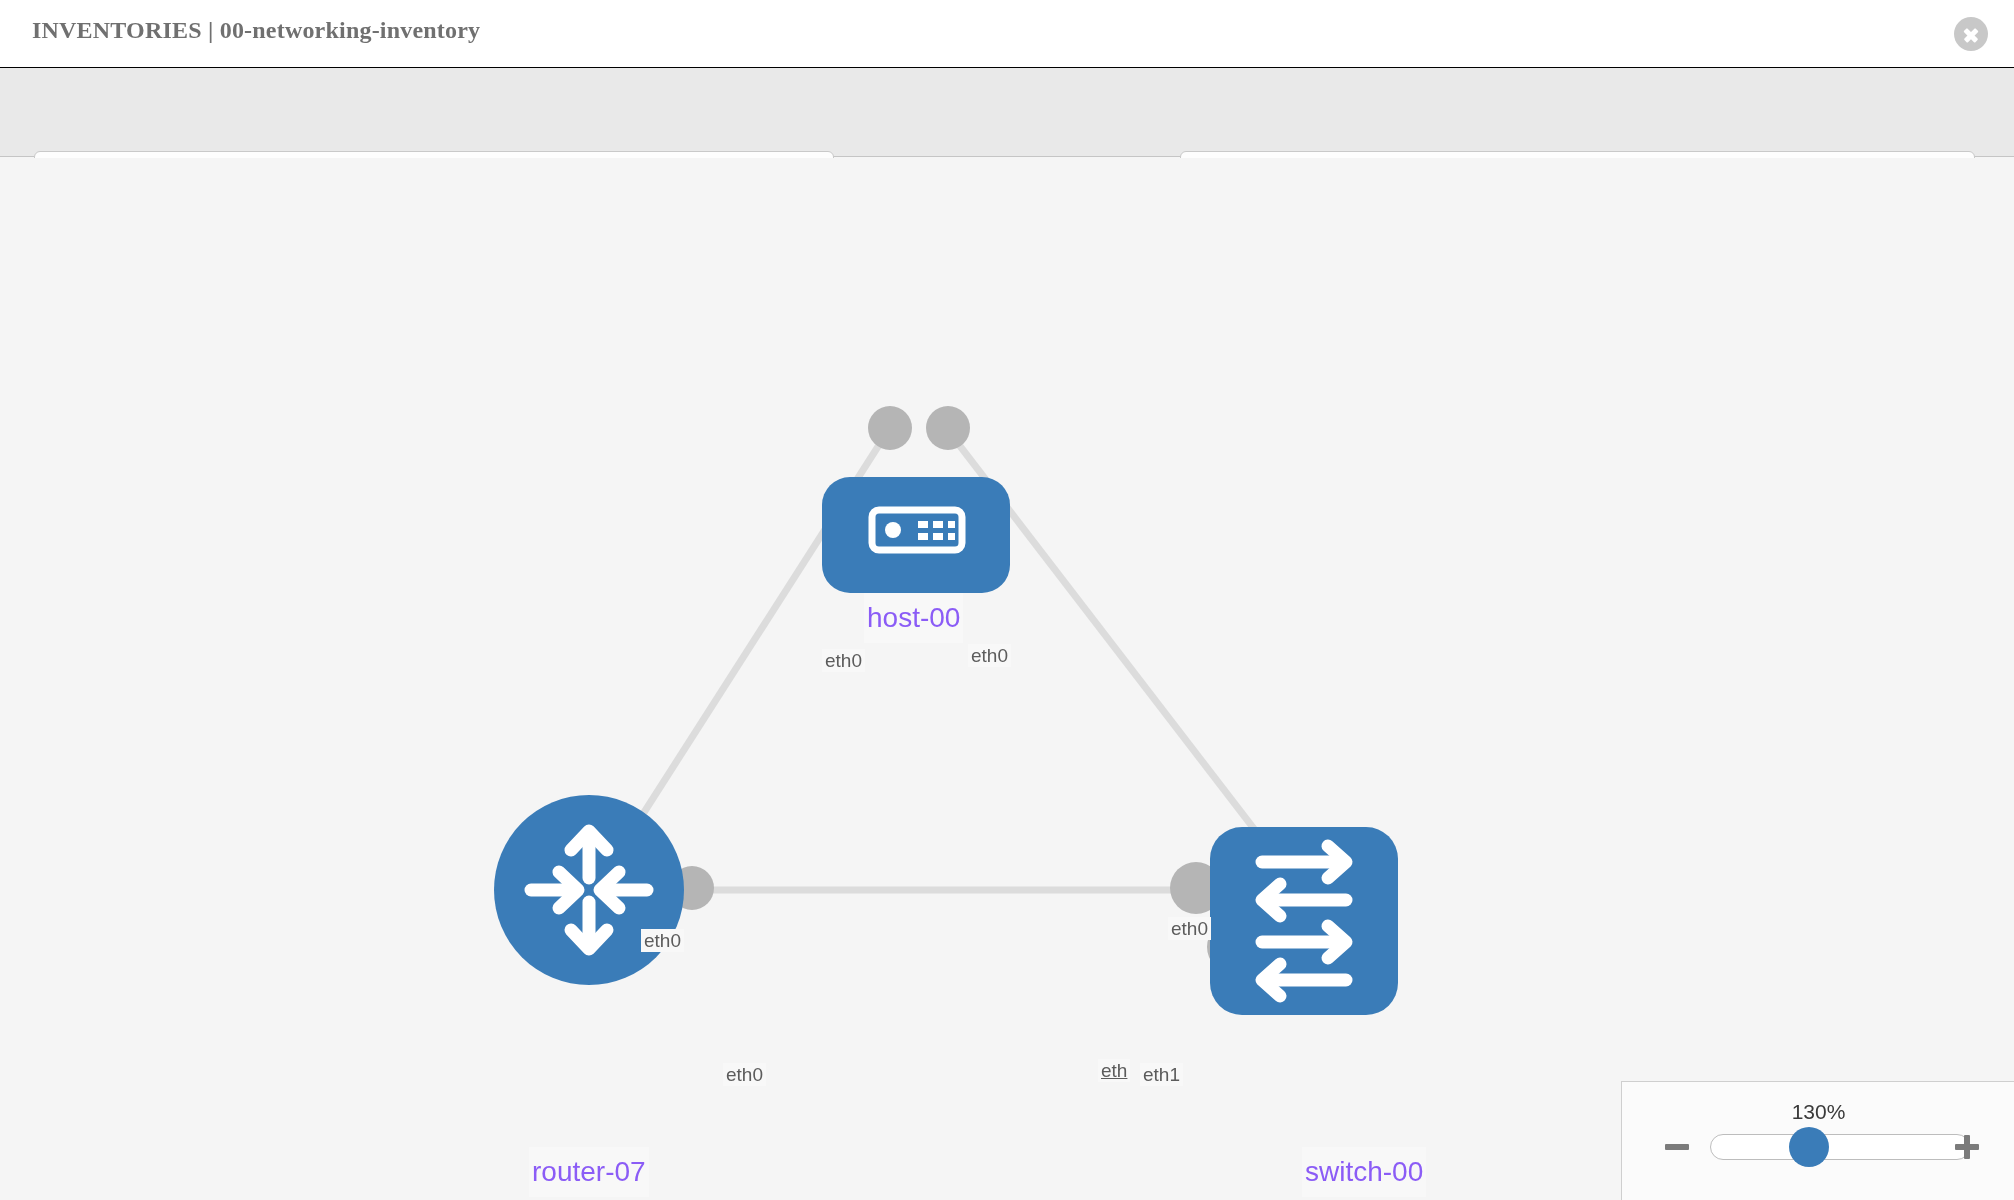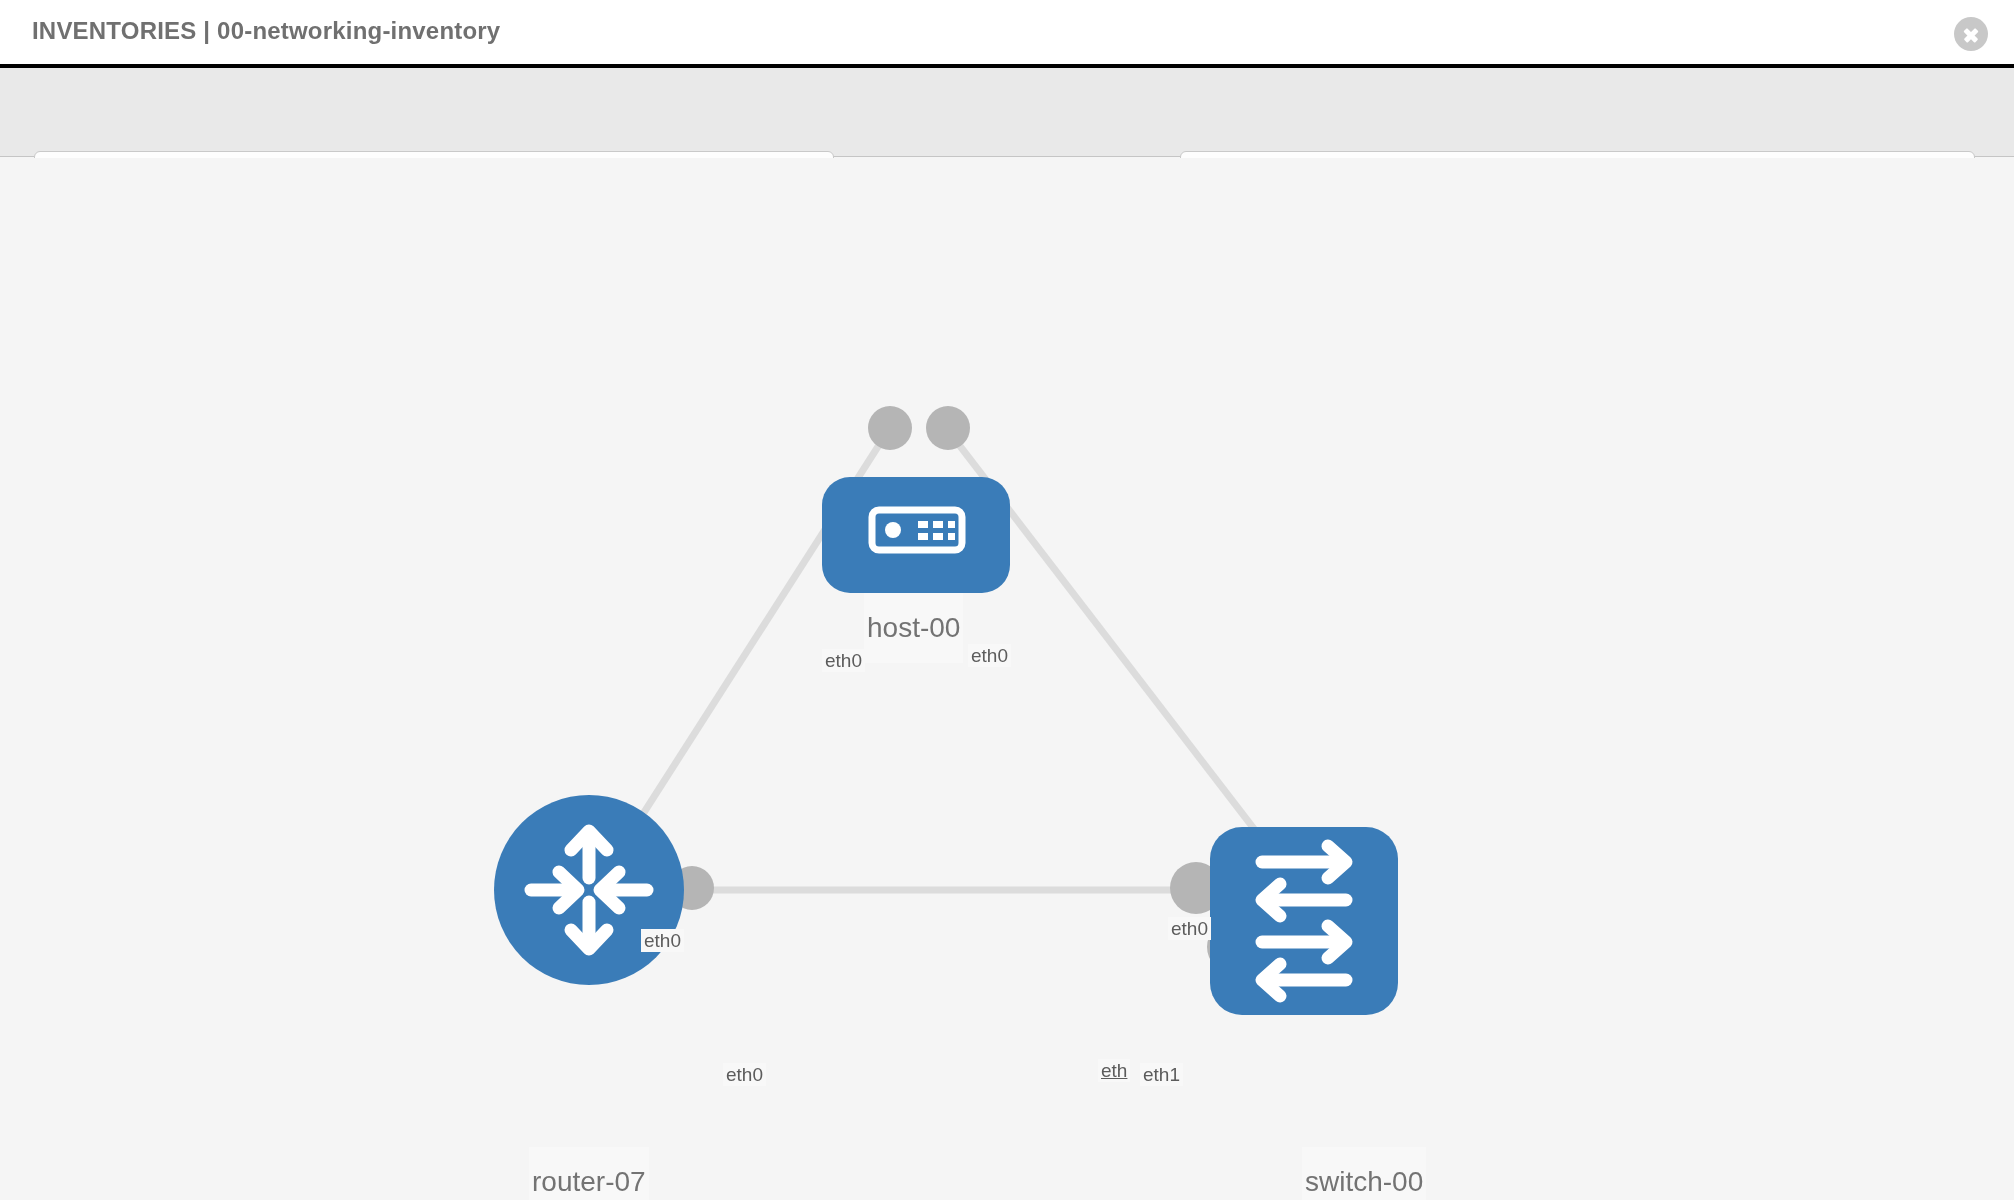--- a/index.html
+++ b/index.html
@@ -21,21 +21,22 @@
     background: #f5f5f5;
   }
 
   
   .titlebar {
     position: absolute;
     left: 0; top: 0;
     width: 2014px;
     height: 68px;
     background: #ffffff;
-    border-bottom: 4px solid #000000;
+    border-bottom: 1px solid #000000;
+    font-family: Liberation Serif, serif;
   }
   .title-text {
     position: absolute;
     left: 32px;
     top: 17px;
     font-size: 24px;
     font-weight: bold;
     color: #707070;
     letter-spacing: 0.2px;
     white-space: nowrap;
@@ -125,24 +126,24 @@
     position: absolute;
     left: 0; top: 0;
     width: 2014px;
     height: 1042px;
   }
 
   
   .node-label {
     position: absolute;
     background: #f8f8f8;
-    color: #737373;
+    color: #8b5cf6;
     font-size: 28px;
     white-space: nowrap;
-    padding: 18px 3px;
+    padding: 8px 3px;
     line-height: 34px;
   }
   .iface-label {
     position: absolute;
     background: #f8f8f8;
     color: #5c5c5c;
     font-size: 19px;
     white-space: nowrap;
     padding: 0 3px;
     line-height: 23px;
@@ -340,14 +341,21 @@
 
     <div class="iface-label" style="left:1098px; top:865px;text-decoration:underline;">eth</div>
 
     <div class="iface-label" style="left:1140px; top:869px;">eth1</div>
 
     <div class="node-label" style="left:529px; top:989px;">router-07</div>
 
     <div class="node-label" style="left:1302px; top:989px;">switch-00</div>
   </div>
 
+  <div class="zoom-panel">
+    <div class="zoom-pct">130%</div>
+    <div class="zoom-minus"></div>
+    <div class="zoom-track"></div>
+    <div class="zoom-thumb"></div>
+    <div class="zoom-plus"></div>
+  </div>
 
 </div>
 
 </body></html>

